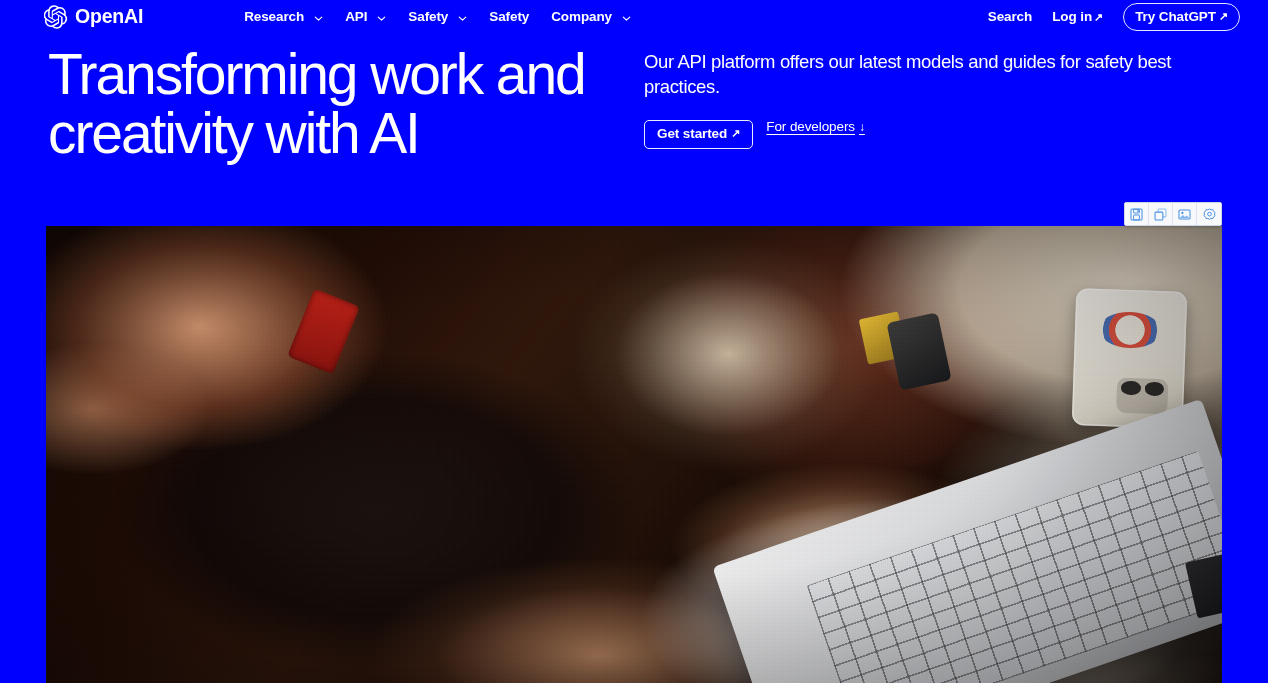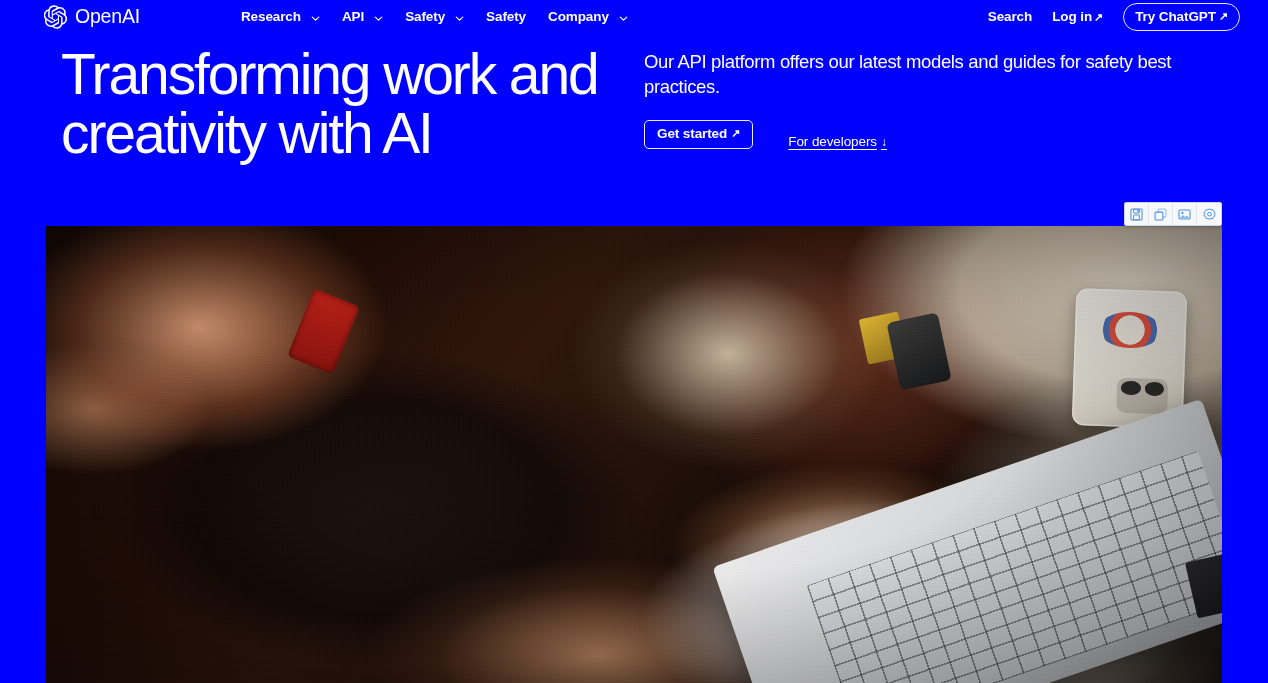--- a/index.html
+++ b/index.html
@@ -31,21 +31,21 @@
   .brand {
     display: flex;
     align-items: center;
     gap: 7px;
     margin-left: 44px;
     cursor: pointer;
   }
   .brand-mark { width: 24px; height: 24px; display: block; }
   .brand-name {
     font-size: 19.5px;
-    font-weight: 400;
+    font-weight: 700;
     letter-spacing: -0.2px;
     color: #ffffff;
     line-height: 1;
   }
 
   .nav-center {
     display: flex;
     align-items: center;
     gap: 22px;
     margin-left: 101px;
@@ -110,21 +110,21 @@
   .hero {
     position: absolute;
     top: 34px;
     left: 0;
     width: 1268px;
     height: 178px;
   }
 
   .headline {
     position: absolute;
-    left: 61px;
+    left: 48px;
     top: 11px;
     width: 600px;
     font-size: 57px;
     font-weight: 400;
     line-height: 1.04;
     letter-spacing: -2.1px;
     color: #ffffff;
   }
 
   .hero-right {
@@ -138,22 +138,22 @@
     font-weight: 400;
     line-height: 1.33;
     letter-spacing: -0.35px;
     color: #ffffff;
     width: 568px;
   }
 
   .hero-actions {
     margin-top: 21px;
     display: flex;
-    align-items: flex-end;
-    gap: 35px;
+    align-items: flex-start;
+    gap: 13px;
   }
   .btn-outline {
     border: 1px solid rgba(255,255,255,0.92);
     border-radius: 5px;
     padding: 6px 12px 7px 12px;
     font-size: 13.5px;
     font-weight: 700;
     color: #ffffff;
     background: transparent;
     cursor: pointer;

